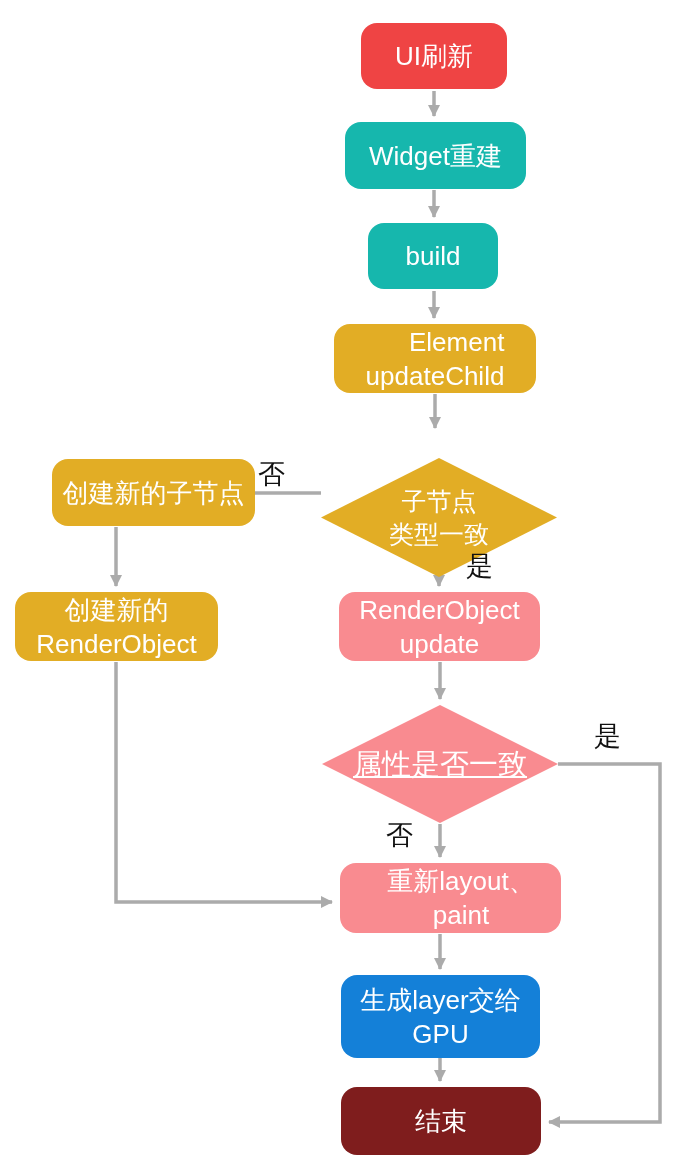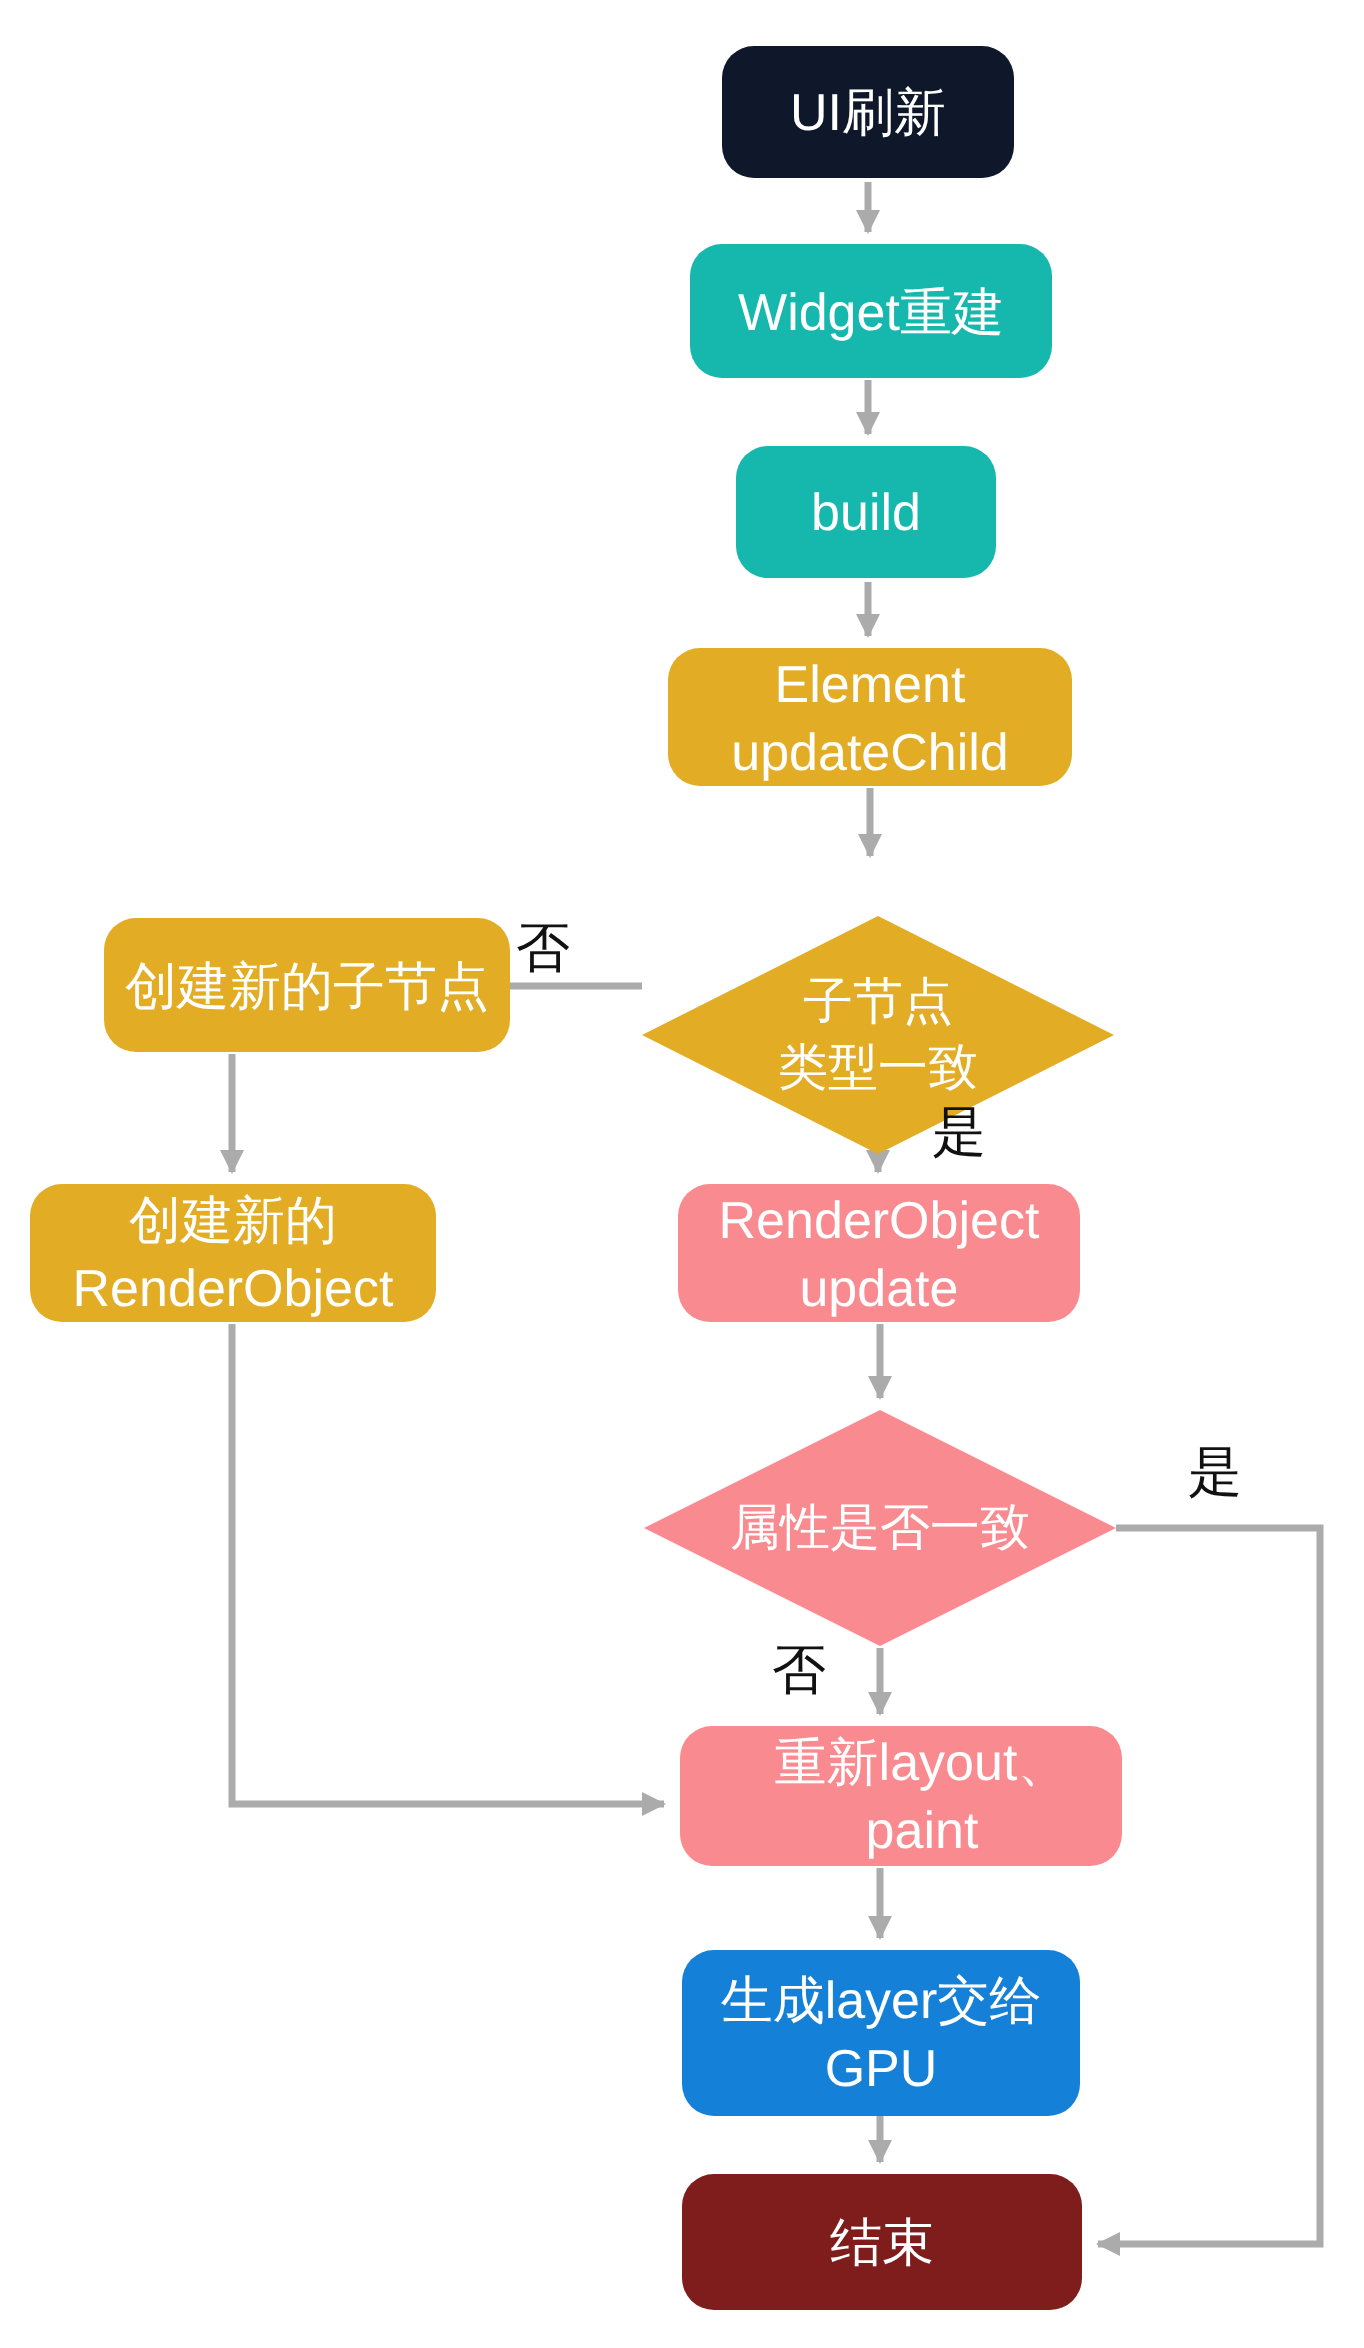--- a/index.html
+++ b/index.html
@@ -40,26 +40,26 @@
     color: #111111;
     font-size: 27px;
     font-weight: 500;
     line-height: 30px;
     z-index: 3;
   }
   
   .n-ui        { left: 361px; top: 23px;  width: 146px; height: 66px; }
   .n-widget    { left: 345px; top: 122px; width: 181px; height: 67px; }
   .n-build     { left: 368px; top: 223px; width: 130px; height: 66px; }
-  .n-element   { left: 334px; top: 324px; width: 202px; height: 69px; }
+  .n-element   { left: 334px; top: 324px; width: 202px; height: 69px; text-align: right; }
   .n-dchild    { left: 321px; top: 458px; width: 236px; height: 119px; font-size: 25px; line-height: 33px; }
   .n-createchild { left: 15px; top: 459px; width: 203px; height: 67px; margin-left: 37px; }
   .n-createro  { left: 15px;  top: 592px; width: 203px; height: 69px; justify-content: center; }
   .n-roupdate  { left: 339px; top: 592px; width: 201px; height: 69px; }
-  .n-dprops    { left: 322px; top: 705px; width: 236px; height: 118px; font-size: 25px; }
+  .n-dprops    { left: 322px; top: 705px; width: 236px; height: 118px; font-size: 29px; text-decoration: underline; }
   .n-relayout  { left: 340px; top: 863px; width: 200px; height: 70px; }
   .n-genlayer  { left: 341px; top: 975px; width: 199px; height: 83px; }
   .n-end       { left: 341px; top: 1087px; width: 200px; height: 68px; }
   
   .l-no1  { left: 258px; top: 459px; }
   .l-yes1 { left: 466px; top: 551px; }
   .l-yes2 { left: 594px; top: 721px; }
   .l-no2  { left: 386px; top: 820px; }
 </style>
 </head>
@@ -83,21 +83,21 @@
       <polyline class="edge-line" points="116,527 116,586" marker-end="url(#arrow)" stroke="#ABABAB"></polyline>
       <polyline class="edge-line" points="116,662 116,902 332,902" marker-end="url(#arrow)" stroke="#ABABAB"></polyline>
       <polyline class="edge-line" points="440,662 440,699" marker-end="url(#arrow)" stroke="#ABABAB"></polyline>
       <polyline class="edge-line" points="440,824 440,857" marker-end="url(#arrow)" stroke="#ABABAB"></polyline>
       <polyline class="edge-line" points="558,764 660,764 660,1122 549,1122" marker-end="url(#arrow)" stroke="#ABABAB"></polyline>
       <polyline class="edge-line" points="440,934 440,969" marker-end="url(#arrow)" stroke="#ABABAB"></polyline>
       <polyline class="edge-line" points="440,1045 440,1081" marker-end="url(#arrow)" stroke="#ABABAB"></polyline>
     </g>
   </svg>
 
-  <div class="node rect n-ui" style="background: #0f172a;">
+  <div class="node rect n-ui" style="background: #ef4444;">
     <span>UI刷新</span>
   </div>
 
   <div class="node rect n-widget" style="background: rgb(22, 183, 173);">
     <span>Widget重建</span>
   </div>
 
   <div class="node rect n-build" style="background: rgb(22, 183, 173); justify-content: center;">
     <span>build</span>
   </div>

